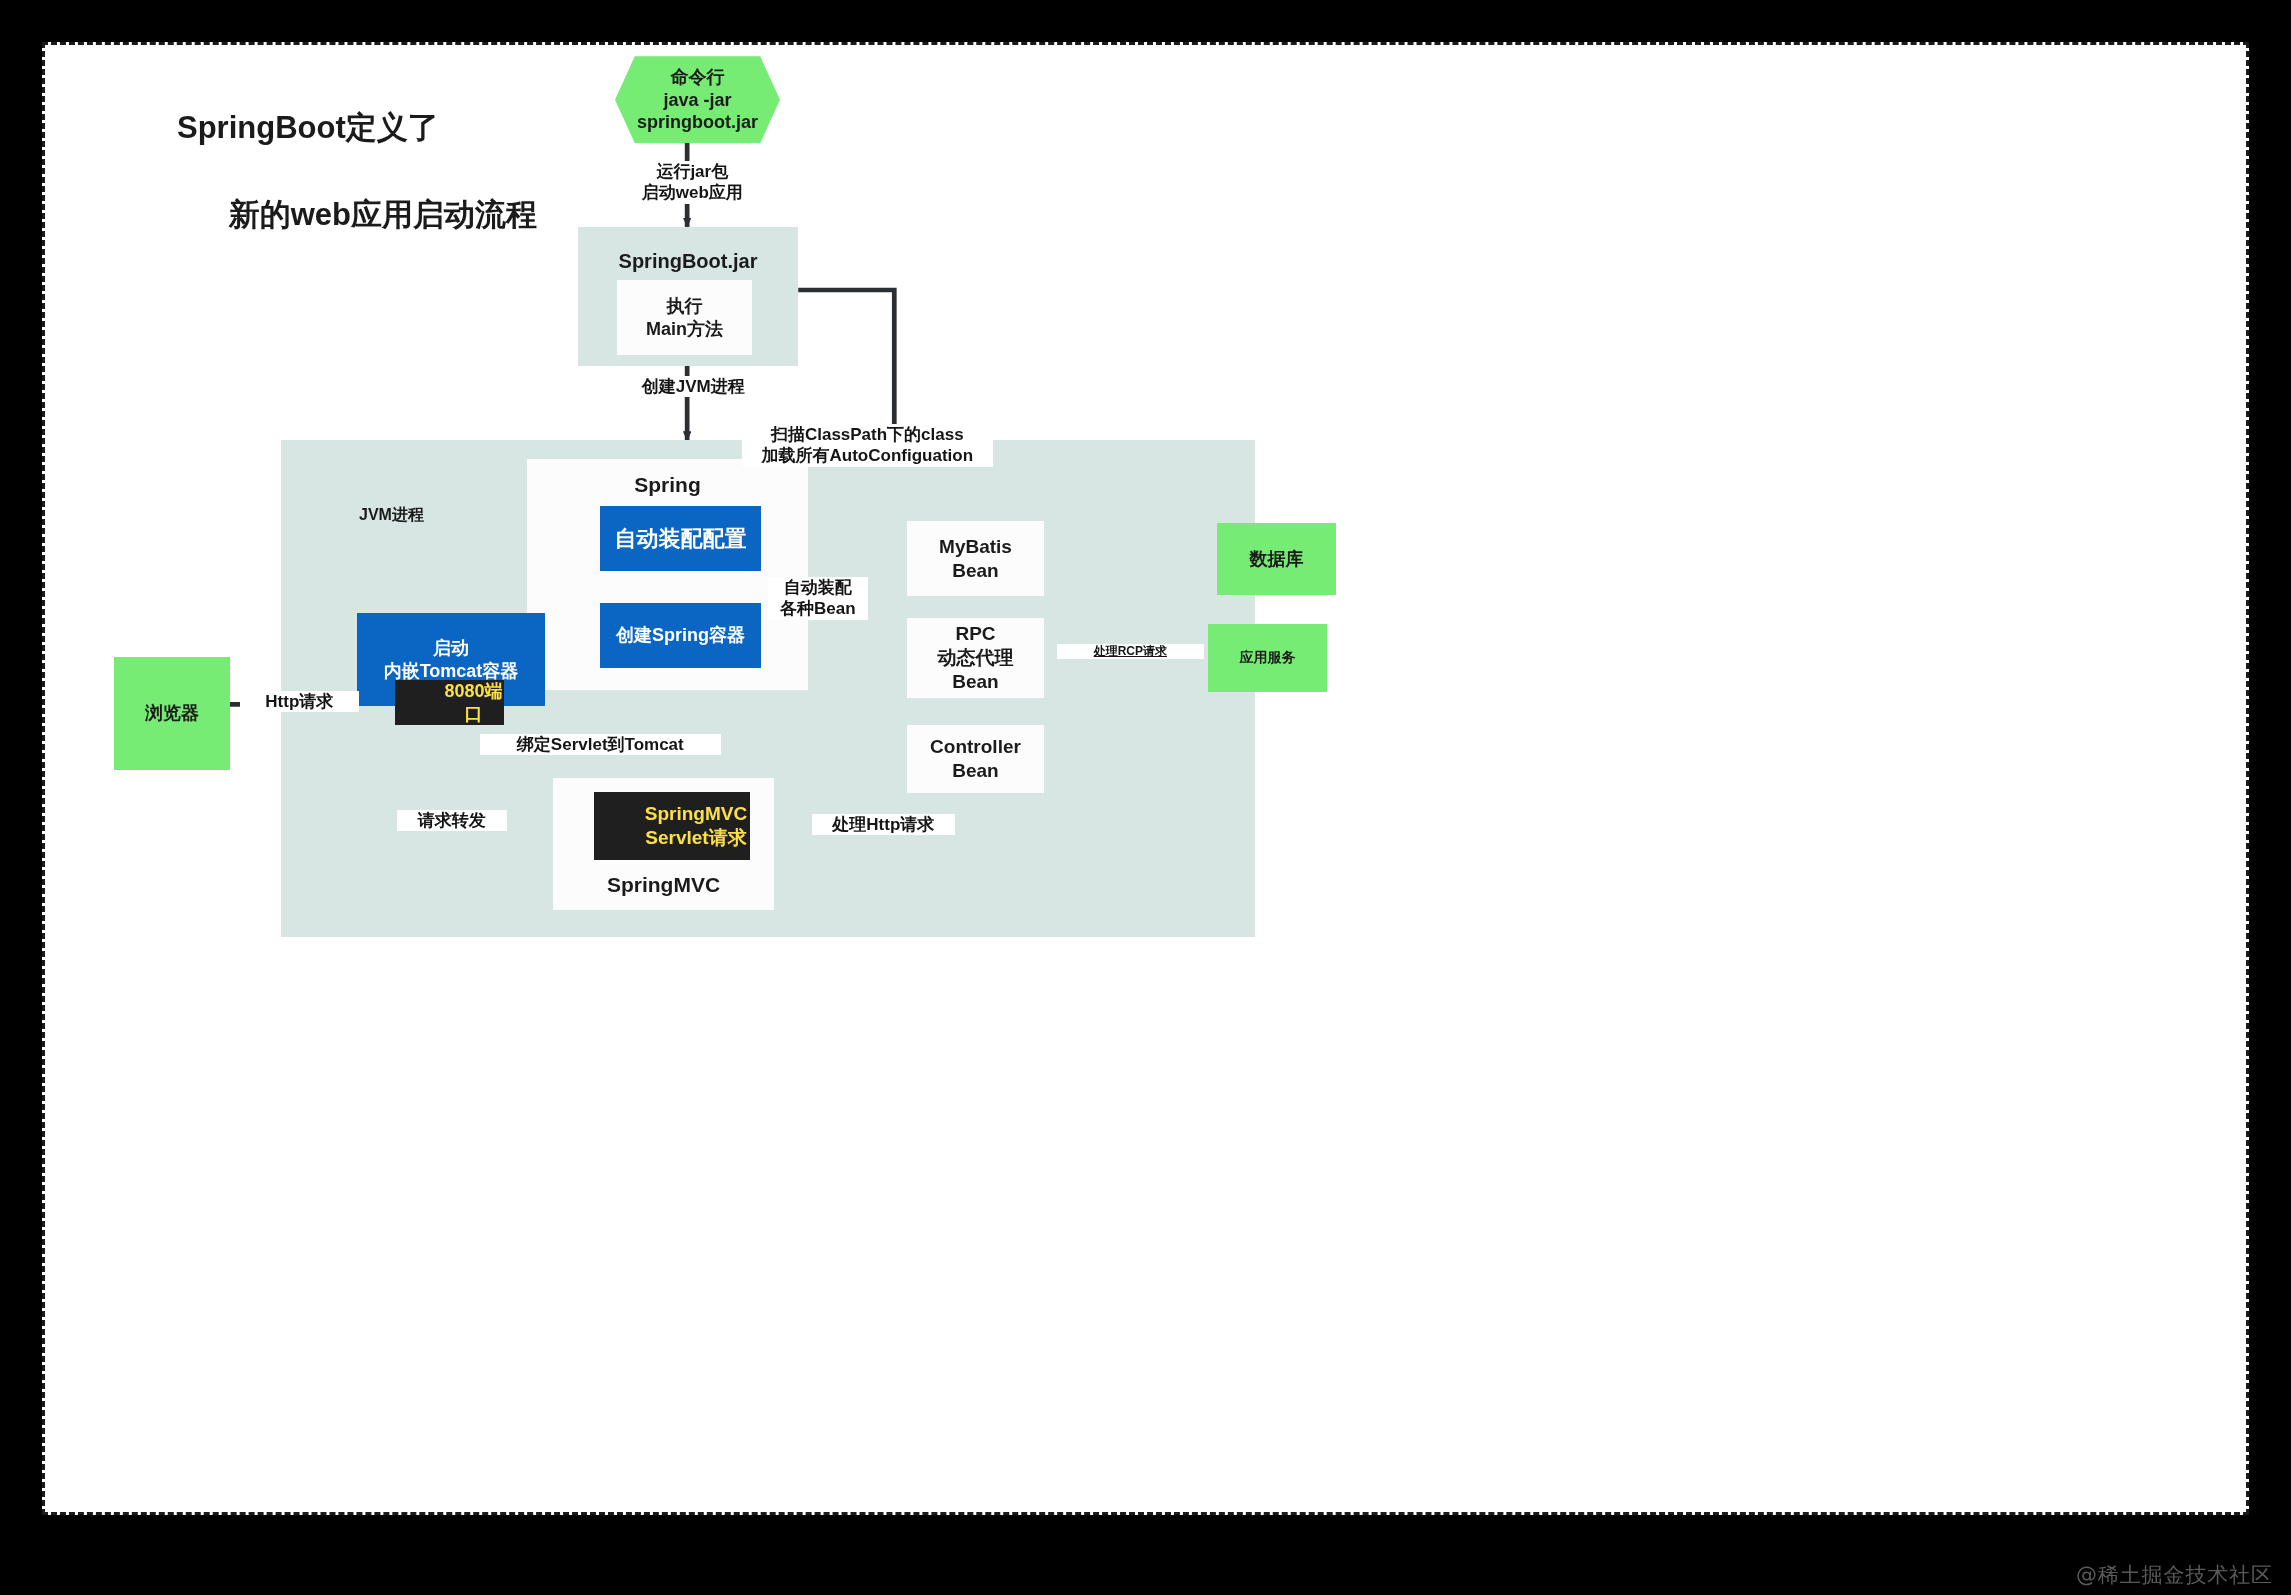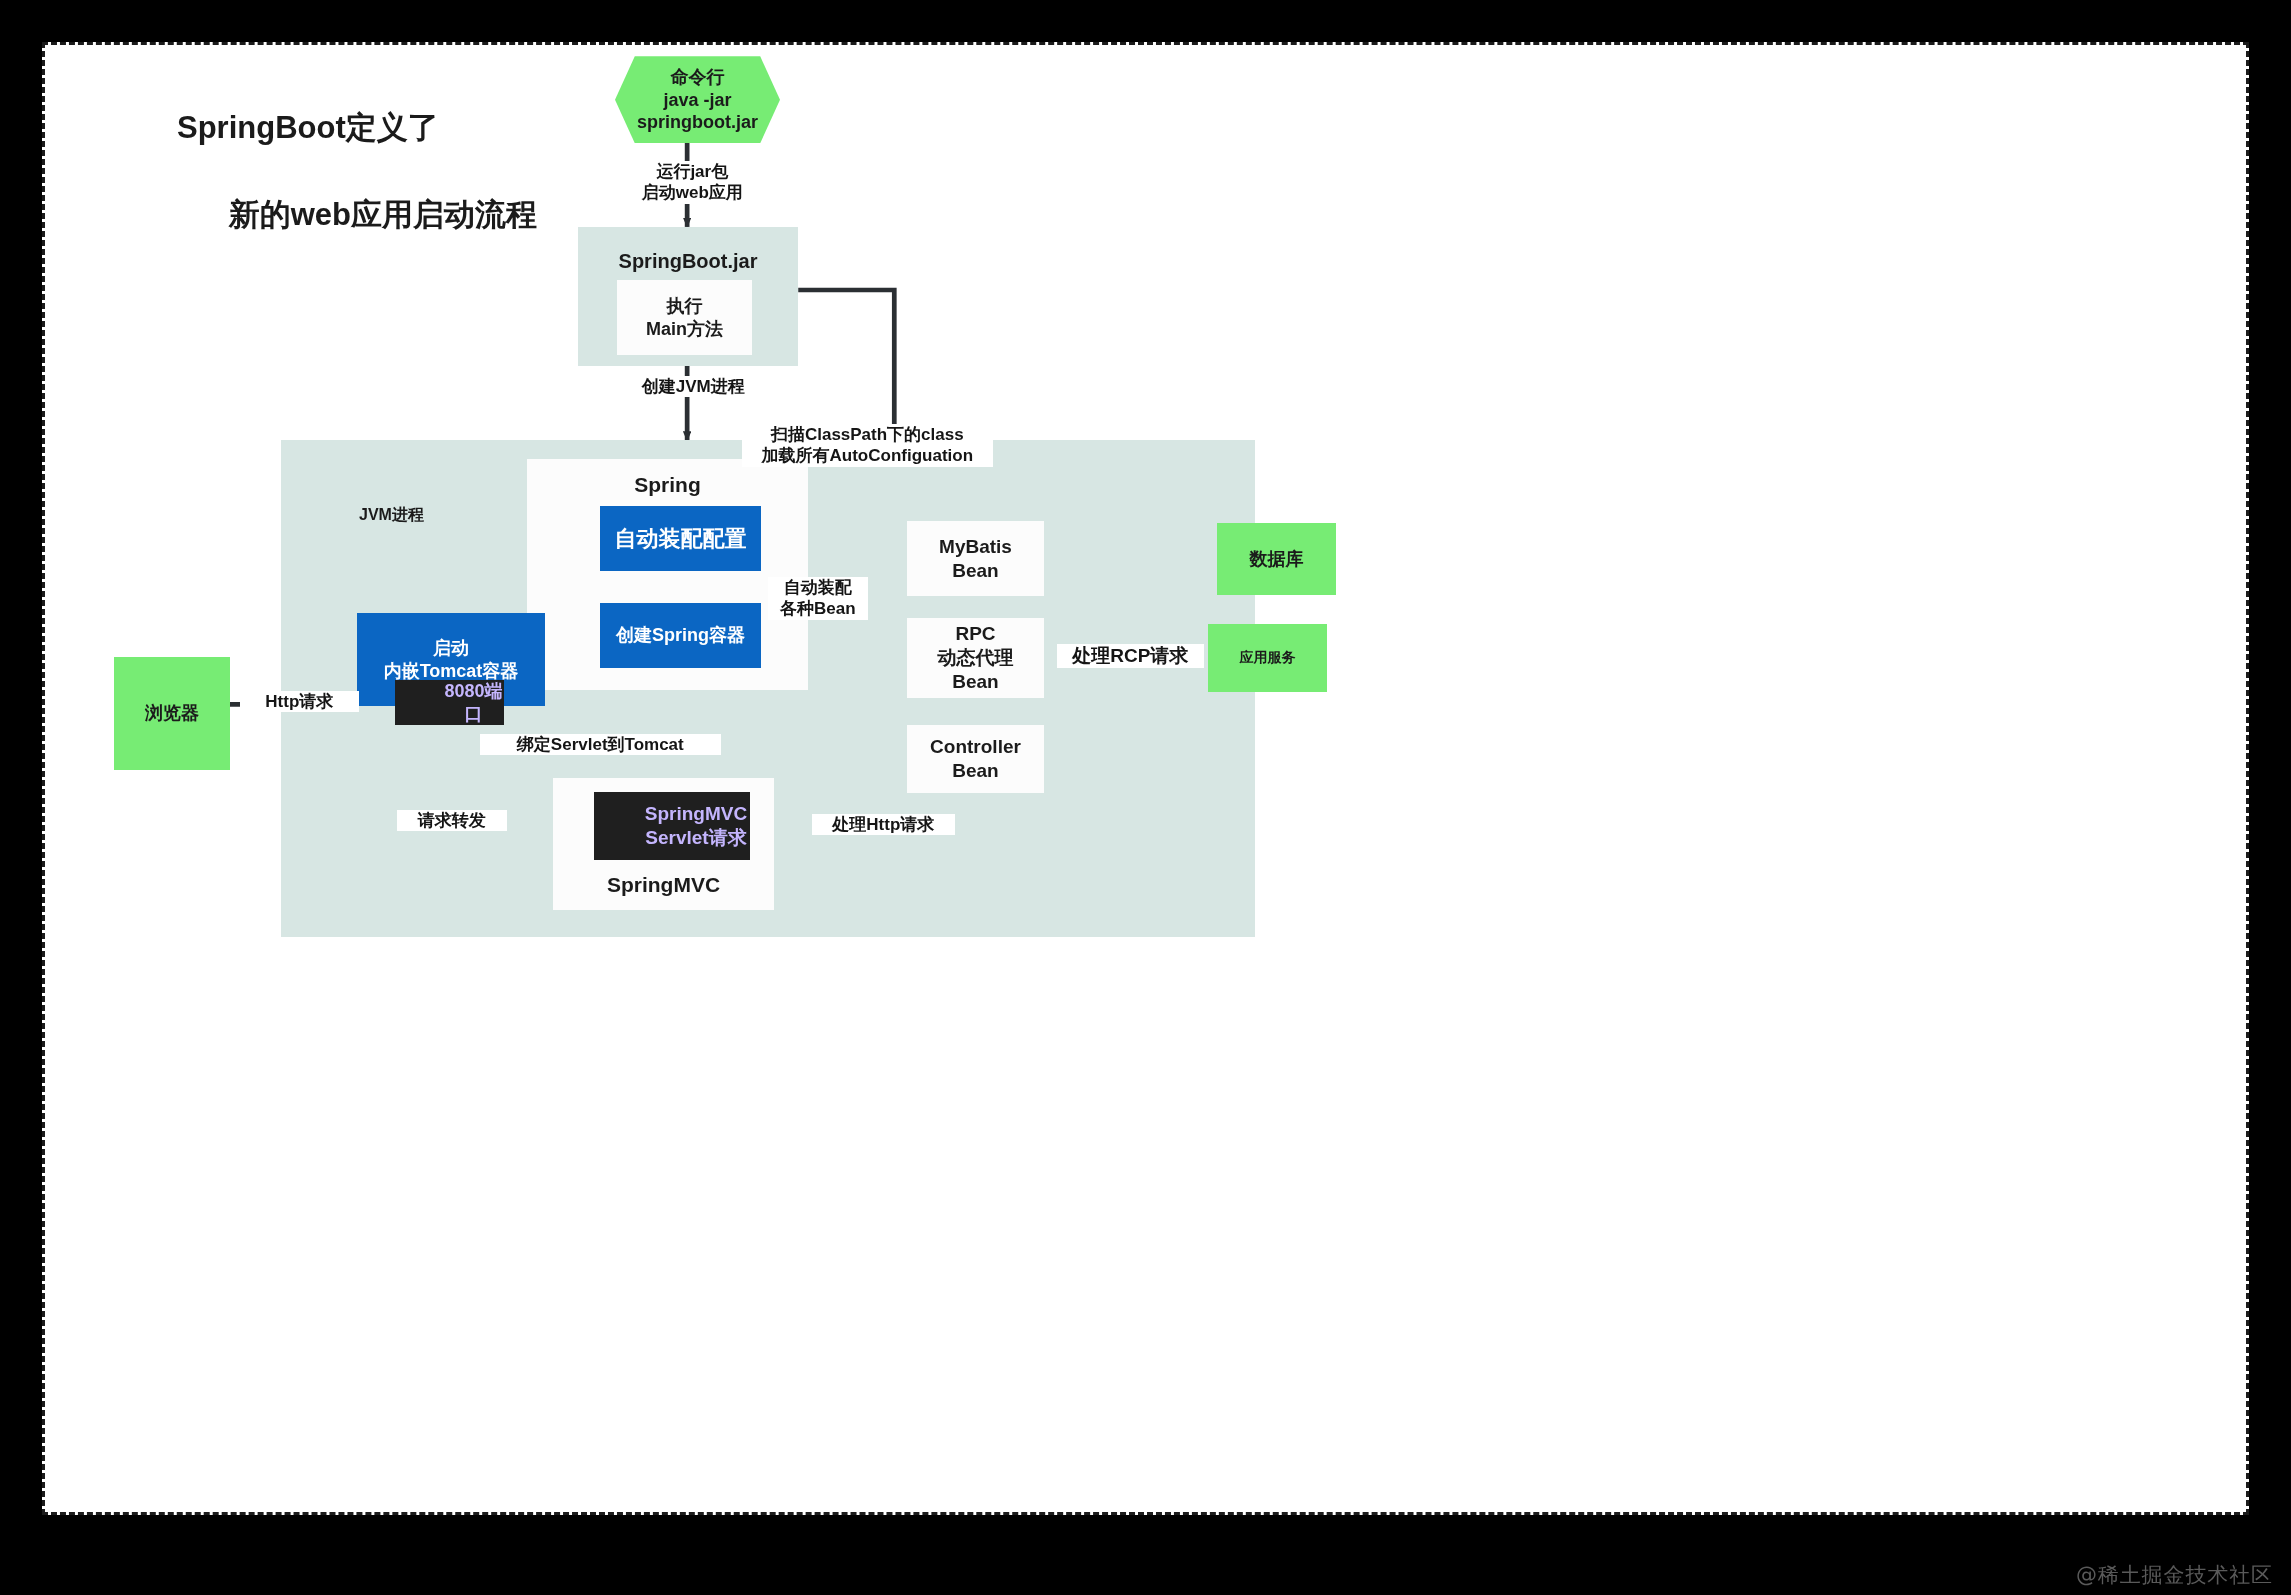--- a/index.html
+++ b/index.html
@@ -7,21 +7,21 @@
   #frame{position:relative;width:2292px;height:1595px;background:#000;overflow:hidden;}
   #canvas{position:absolute;left:42px;top:42px;width:2207px;height:1473px;
           background:#fff;border:3.8px dashed #1b1b1b;box-sizing:border-box;}
   #watermark{position:absolute;right:19px;bottom:5.6px;color:#5a5a5a;font-size:21px;
              letter-spacing:0.9px;font-family:"DejaVu Sans",sans-serif;}
   .abs{position:absolute;box-sizing:border-box;}
   .node{display:flex;flex-direction:column;align-items:center;justify-content:center;
         text-align:center;font-weight:bold;line-height:1.25;}
   .green{background:#77ec74;color:#1b1b1b;}
   .blue{background:#0b66c3;color:#fff;}
-  .black{background:#1f1f1f;color:#c4b5fd;padding-left:48px;}
+  .black{background:#1f1f1f;color:#fde047;padding-left:48px;}
   .white{background:#fcfcfc;color:#1b1b1b;}
   .mint{background:#d7e6e3;}
   .mint2{background:#d7e6e3;}
   .hex{clip-path:polygon(12% 0,88% 0,100% 50%,88% 100%,12% 100%,0 50%);}
   .title{font-weight:bold;color:#1b1b1b;line-height:1.4;white-space:pre;}
   .edgelabel{position:absolute;background:#fff;color:#151515;font-weight:bold;
              line-height:1.25;text-align:center;white-space:pre;padding:0 2.8px;}
   .boxlabel{position:absolute;font-weight:bold;color:#1b1b1b;white-space:nowrap;}
   svg.edges{position:absolute;left:0;top:0;width:2207px;height:1473px;overflow:visible;}
 </style>
@@ -144,18 +144,18 @@
       <span>Controller</span>
       <span>Bean</span>
     </div>
 
     <div class="abs node green" style="left:1172px;top:478px;width:119px;height:72px;font-size:18px;">
       <span>数据库</span>
     </div>
     <div class="abs node green" style="left:1163px;top:579px;width:119px;height:68px;font-size:14px;">
       <span>应用服务</span>
     </div>
-    <div class="edgelabel" style="left:1012px;top:599px;width:141px;font-size:19px;">处理RCP请求</div>
+    <div class="edgelabel" style="left:1012px;top:599px;width:141px;font-size:12px;text-decoration:underline;">处理RCP请求</div>
 
   </div>
   <div id="watermark">@稀土掘金技术社区</div>
 </div>
 
 
 </body></html>

